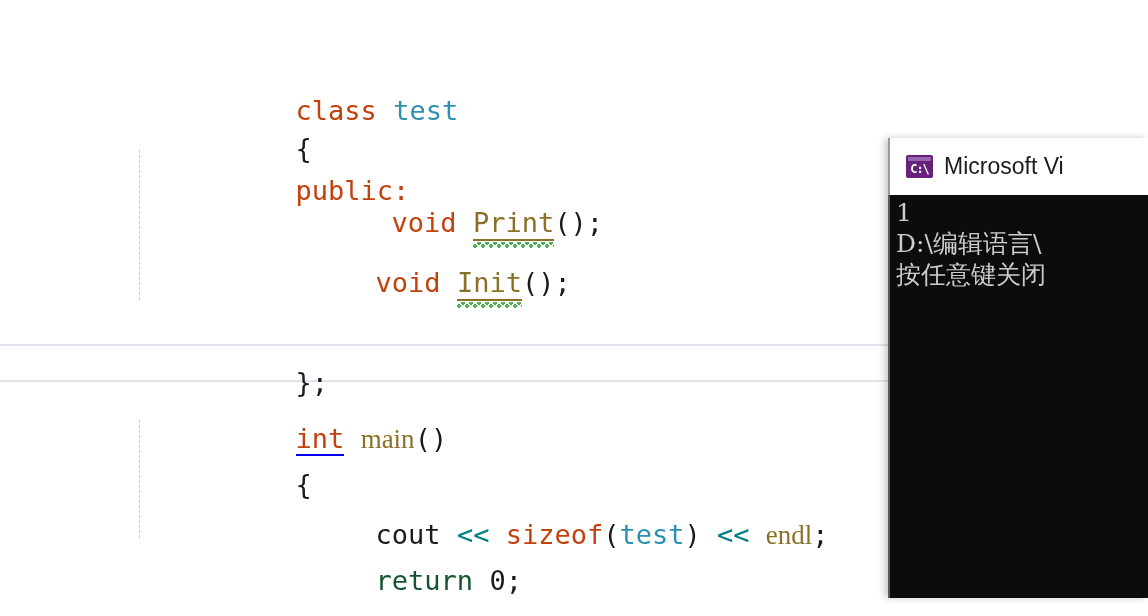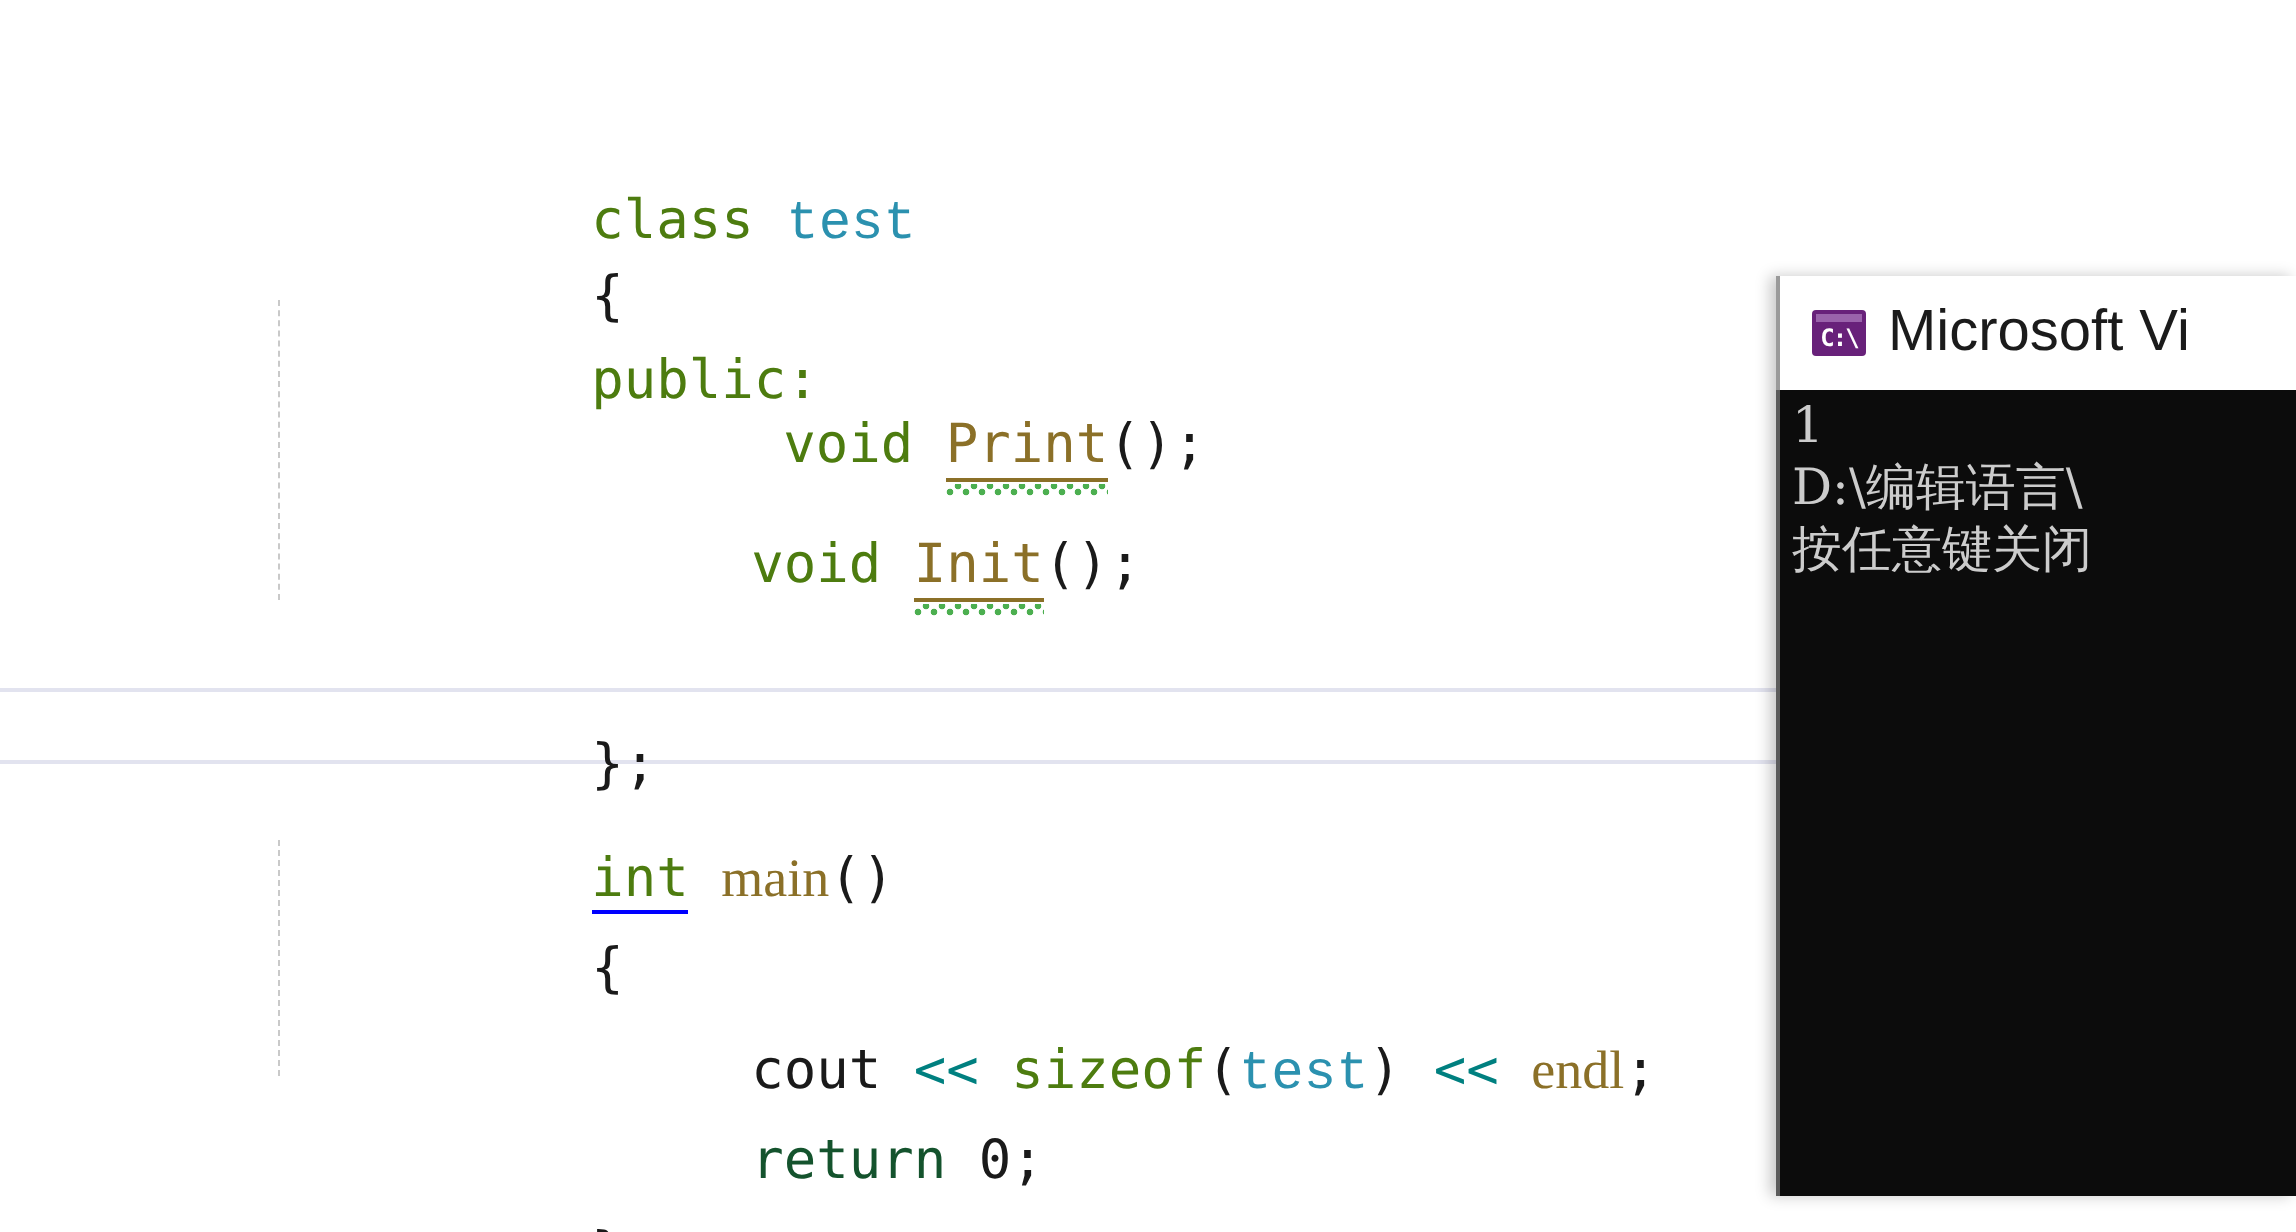--- a/index.html
+++ b/index.html
@@ -34,22 +34,22 @@
     white-space: pre;
     color: #000000;
   }
   .code-line .txt {
     display: inline-block;
     padding-left: 133px;
     white-space: pre;
   }
 
   
-  .kw      { color: #4d7c0f; }
-  .type    { color: #2b91af; font-family: Liberation Mono, monospace; }
+  .kw      { color: #c2410c; }
+  .type    { color: #2b91af; }
   .fn      { color: #8b7028; font-family: Liberation Serif, serif; }
   .op      { color: #008080; }
   .ctl     { color: #14532d; }
   .plain   { color: #1a1a1a; }
   .punct   { color: #1a1a1a; }
 
   
   .member {
     color: #8b7028;
     position: relative;
@@ -126,21 +126,21 @@
   #console-icon .glyph {
     font-family: "DejaVu Sans Mono", monospace;
     font-size: 12px;
     font-weight: bold;
     color: #ffffff;
     margin-top: 5px;
     letter-spacing: -1px;
   }
   #console-title-text {
     font-family: "Liberation Sans", sans-serif;
-    font-size: 29px;
+    font-size: 23px;
     color: #1b1b1b;
     white-space: nowrap;
     overflow: hidden;
   }
   #console-body {
     position: relative;
     height: 403px;
     background: #0c0c0c;
     border-left: 2px solid #5c5c5c;
     box-sizing: border-box;

